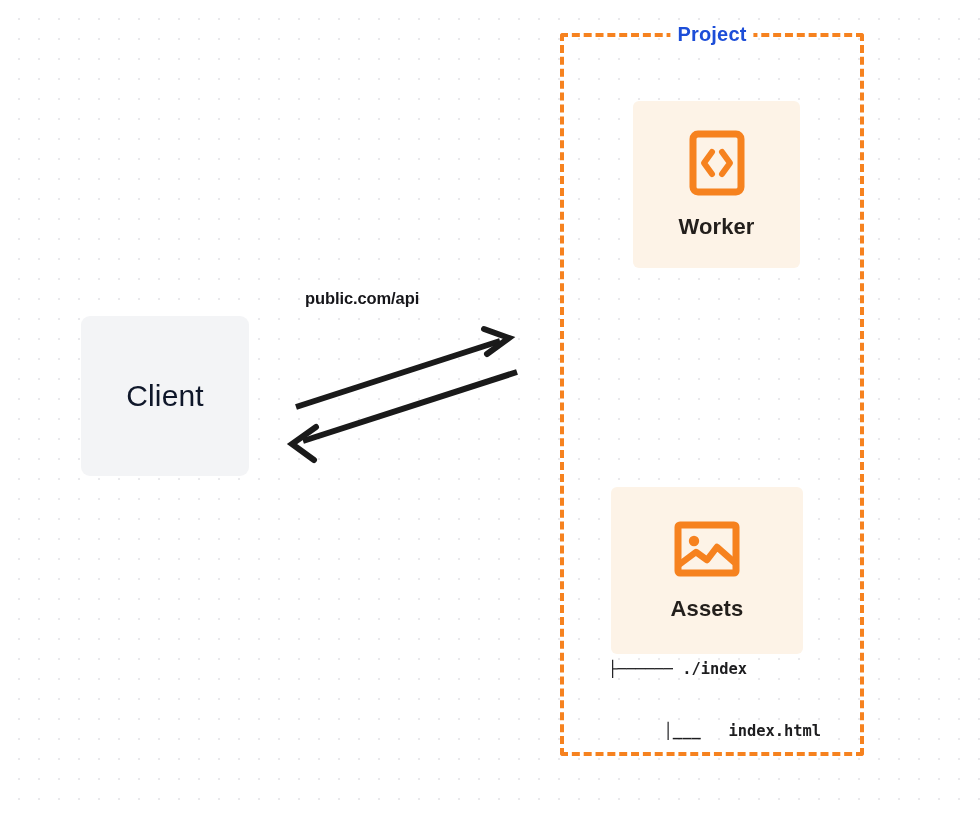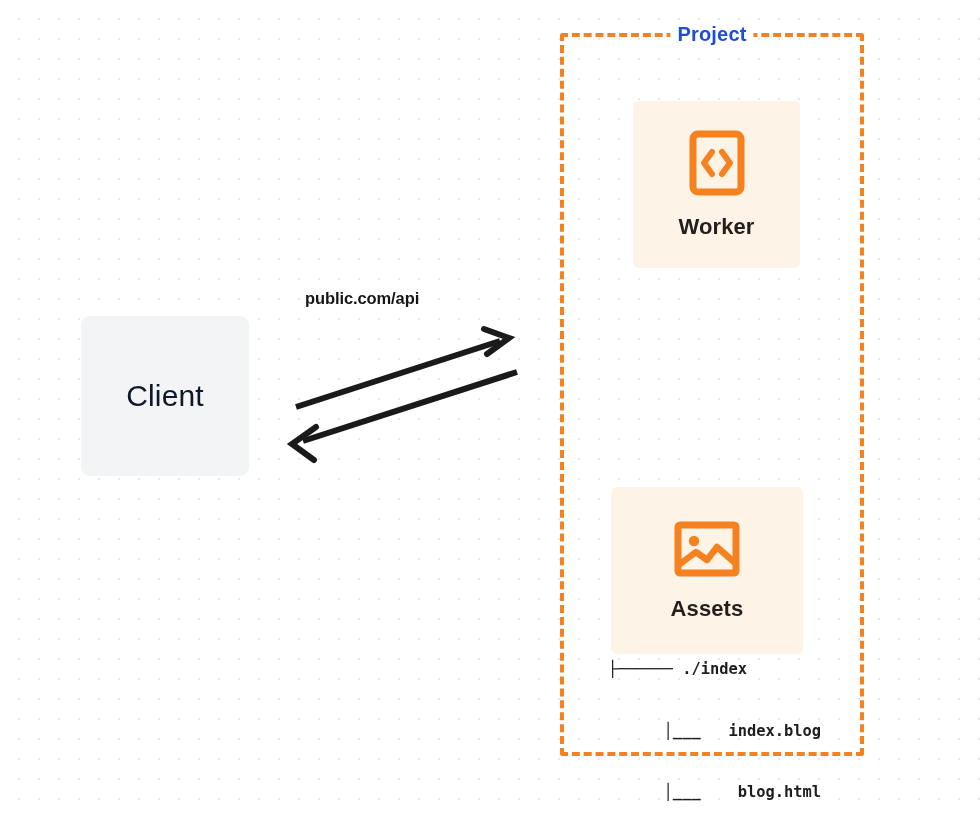--- a/index.html
+++ b/index.html
@@ -188,18 +188,17 @@
         <rect x="4" y="5" width="58" height="48" rx="2" ry="2" fill="none" stroke="#f6821f" stroke-width="7"></rect>
         <circle cx="20" cy="21" r="5.2" fill="#f6821f"></circle>
         <polyline points="6,44 22,32 33,40 43,27 60,42" fill="none" stroke="#f6821f" stroke-width="6.5" stroke-linecap="round" stroke-linejoin="round"></polyline>
       </svg>
     </span>
     <span class="card-label">Assets</span>
   </div>
 
   <div id="assets-tree">
     <span class="tree-row">├────── ./index</span>
-    <span class="tree-row">      │___   index.blog</span>
-    <span class="tree-row">      │___    blog.html</span>
+    <span class="tree-row">      │___   index.html</span>
     
   </div>
 
 </div>
 
 </body></html>

